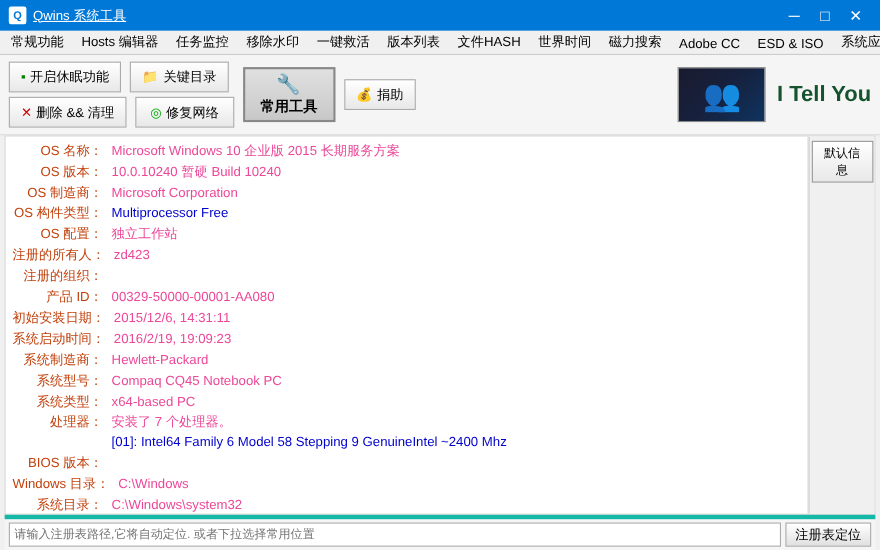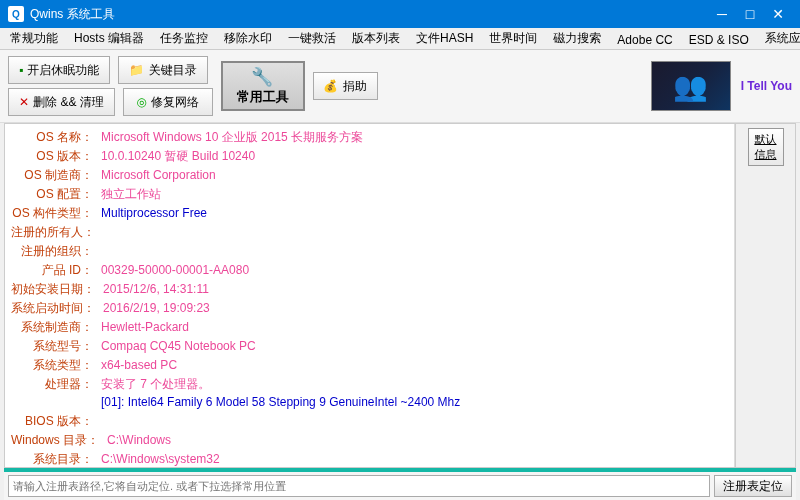--- a/index.html
+++ b/index.html
@@ -35,20 +35,21 @@
       border-radius: 2px;
       display: flex;
       align-items: center;
       justify-content: center;
       font-size: 10px;
       color: #0078d7;
       font-weight: bold;
     }
     .title-bar-title {
       font-size: 12px;
+      text-decoration: underline;
     }
     .title-bar-controls {
       display: flex;
       gap: 0;
     }
     .title-btn {
       width: 28px;
       height: 28px;
       background: transparent;
       border: none;
@@ -138,23 +139,23 @@
       display: flex;
       align-items: center;
       justify-content: center;
       position: relative;
       overflow: hidden;
     }
     .banner-text {
       text-align: right;
     }
     .banner-title {
-      font-size: 12px;
+      font-size: 20px;
       font-weight: bold;
-      color: #6d28d9;
+      color: #14532d;
     }
     .banner-version {
       font-size: 11px;
       color: #cc6600;
     }
 
     .info-panel {
       flex: 1;
       overflow-y: auto;
       padding: 4px 6px;
@@ -190,23 +191,22 @@
       align-items: center;
       padding: 4px 2px;
       gap: 2px;
     }
     .default-info-btn {
       border: 1px solid #999;
       background: linear-gradient(to bottom, #fff, #e8e8e8);
       padding: 3px 6px;
       cursor: pointer;
       font-size: 11px;
-      width: 36px;
+      width: 56px;
       text-align: center;
-      text-decoration: underline;
     }
 
     
     .bottom-bar {
       display: flex;
       align-items: center;
       padding: 3px 4px;
       background: #f5f5f5;
       border-top: 4px solid #14b8a6;
       gap: 4px;
@@ -353,29 +353,30 @@
           </div>
           <div class="info-row">
             <span class="info-label">OS 版本：</span>
             <span class="info-value">10.0.10240 暂硬 Build 10240</span>
           </div>
           <div class="info-row">
             <span class="info-label">OS 制造商：</span>
             <span class="info-value">Microsoft Corporation</span>
           </div>
           <div class="info-row">
+            <span class="info-label">OS 构件类型：</span>
+            <span class="info-value blue">Multiprocessor Free</span>
+          </div>
+          <div class="info-row">
             <span class="info-label">OS 配置：</span>
             <span class="info-value">独立工作站</span>
           </div>
           <div class="info-row">
-            <span class="info-label">OS 构件类型：</span>
-            <span class="info-value blue">Multiprocessor Free</span>
-          </div>
-          <div class="info-row">
             <span class="info-label">注册的所有人：</span>
+            <span class="info-value">zd423</span>
           </div>
           <div class="info-row">
             <span class="info-label">注册的组织：</span>
             <span class="info-value"></span>
           </div>
           <div class="info-row">
             <span class="info-label">产品 ID：</span>
             <span class="info-value">00329-50000-00001-AA080</span>
           </div>
           <div class="info-row">

